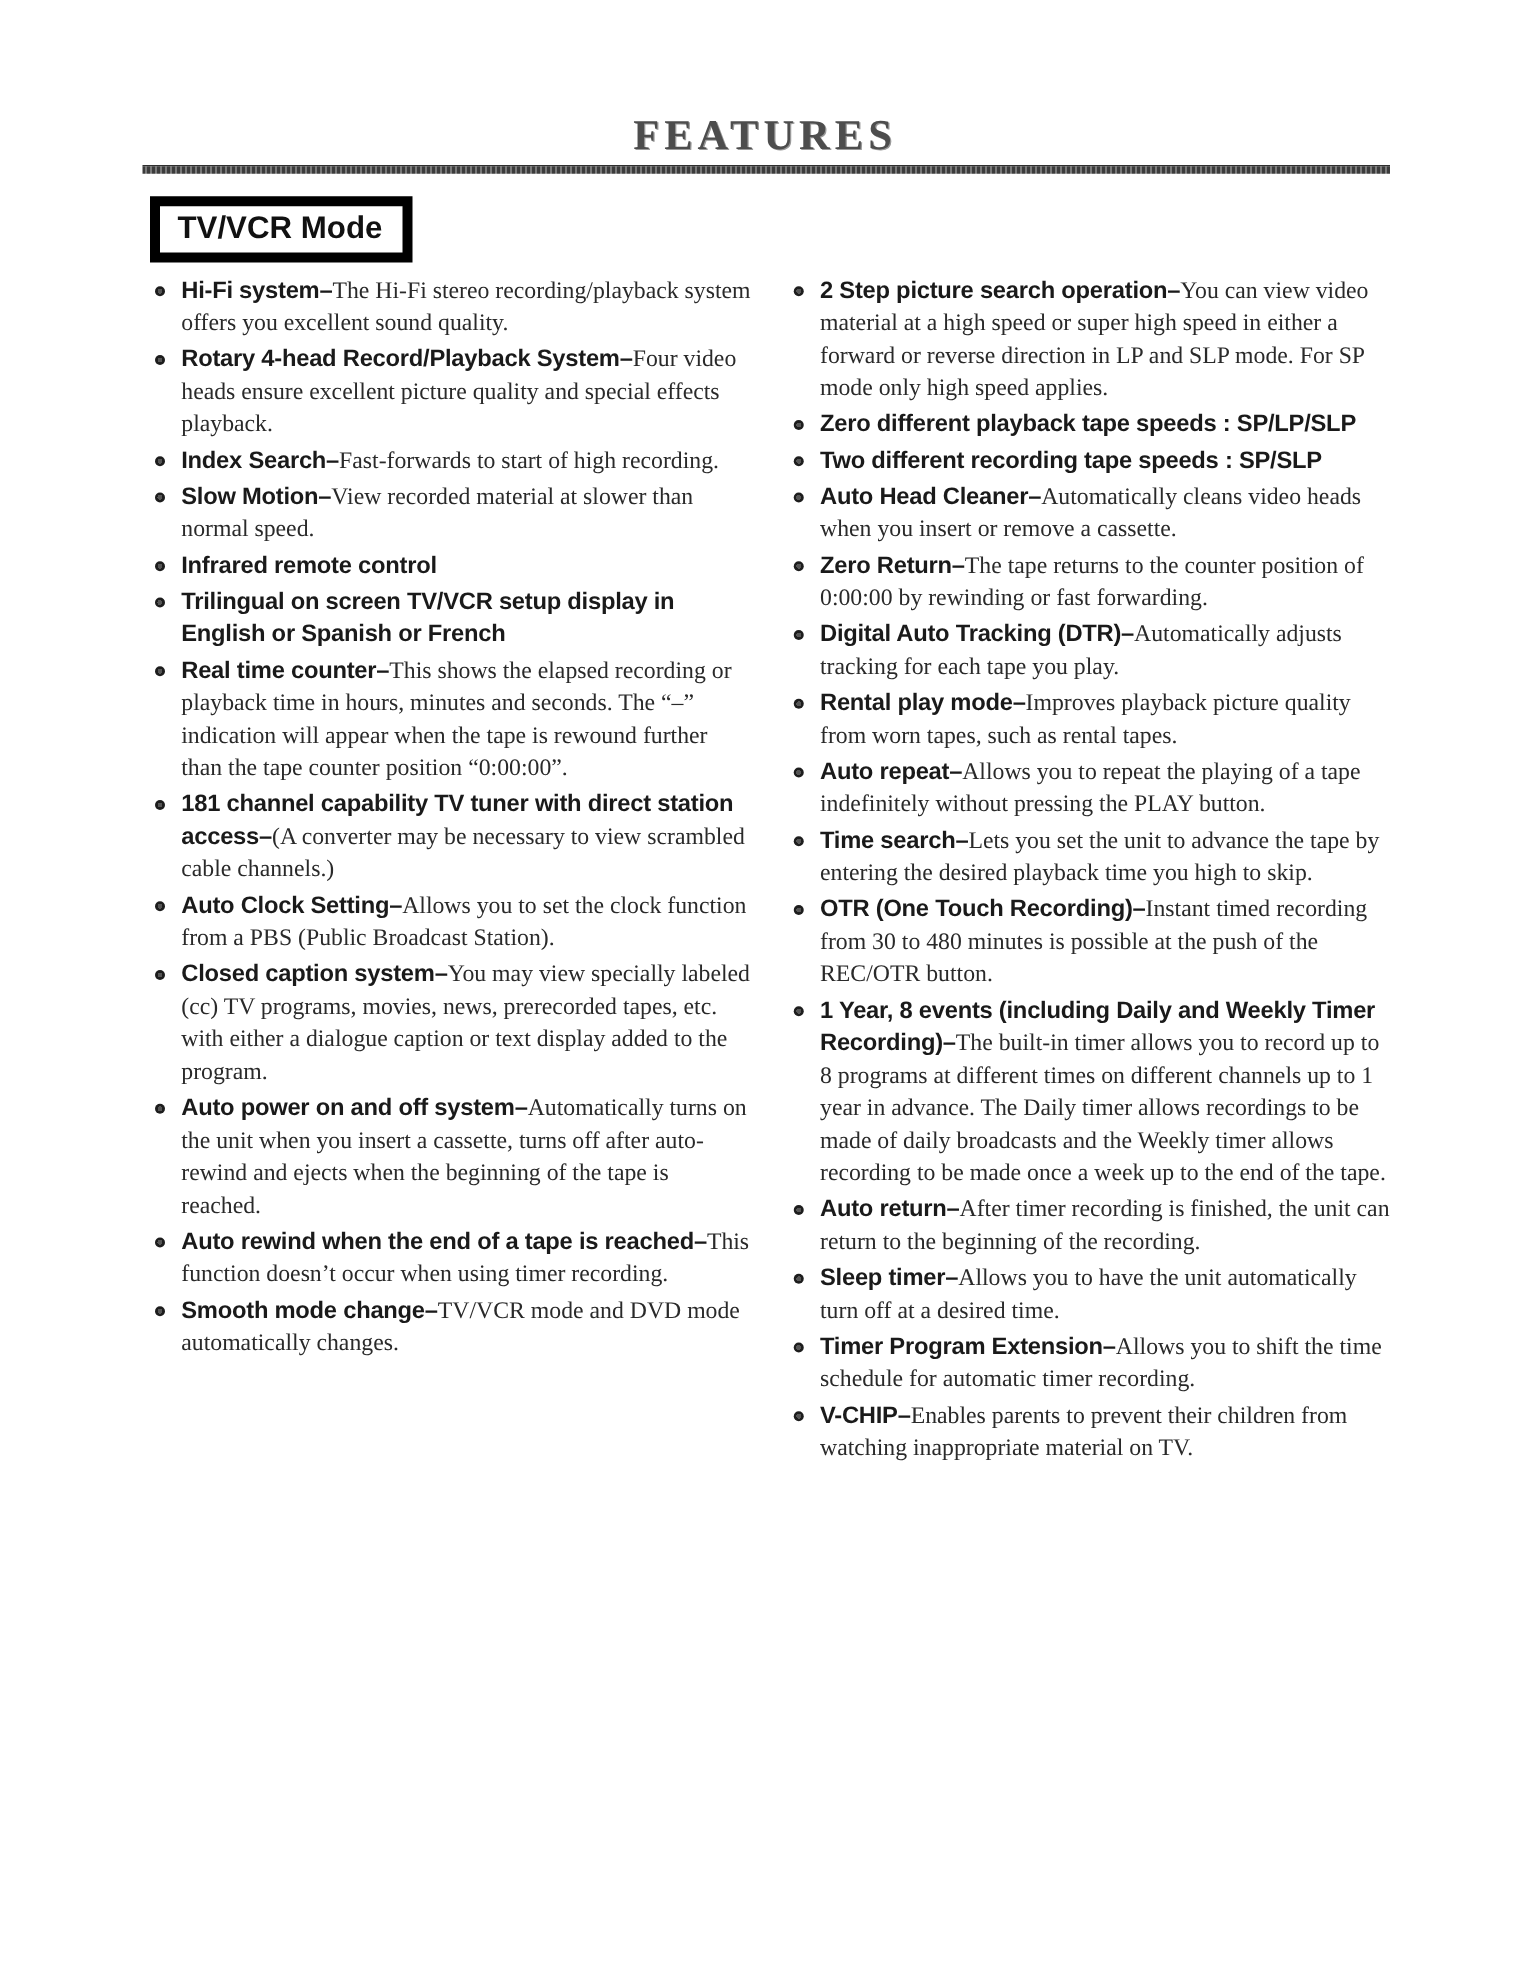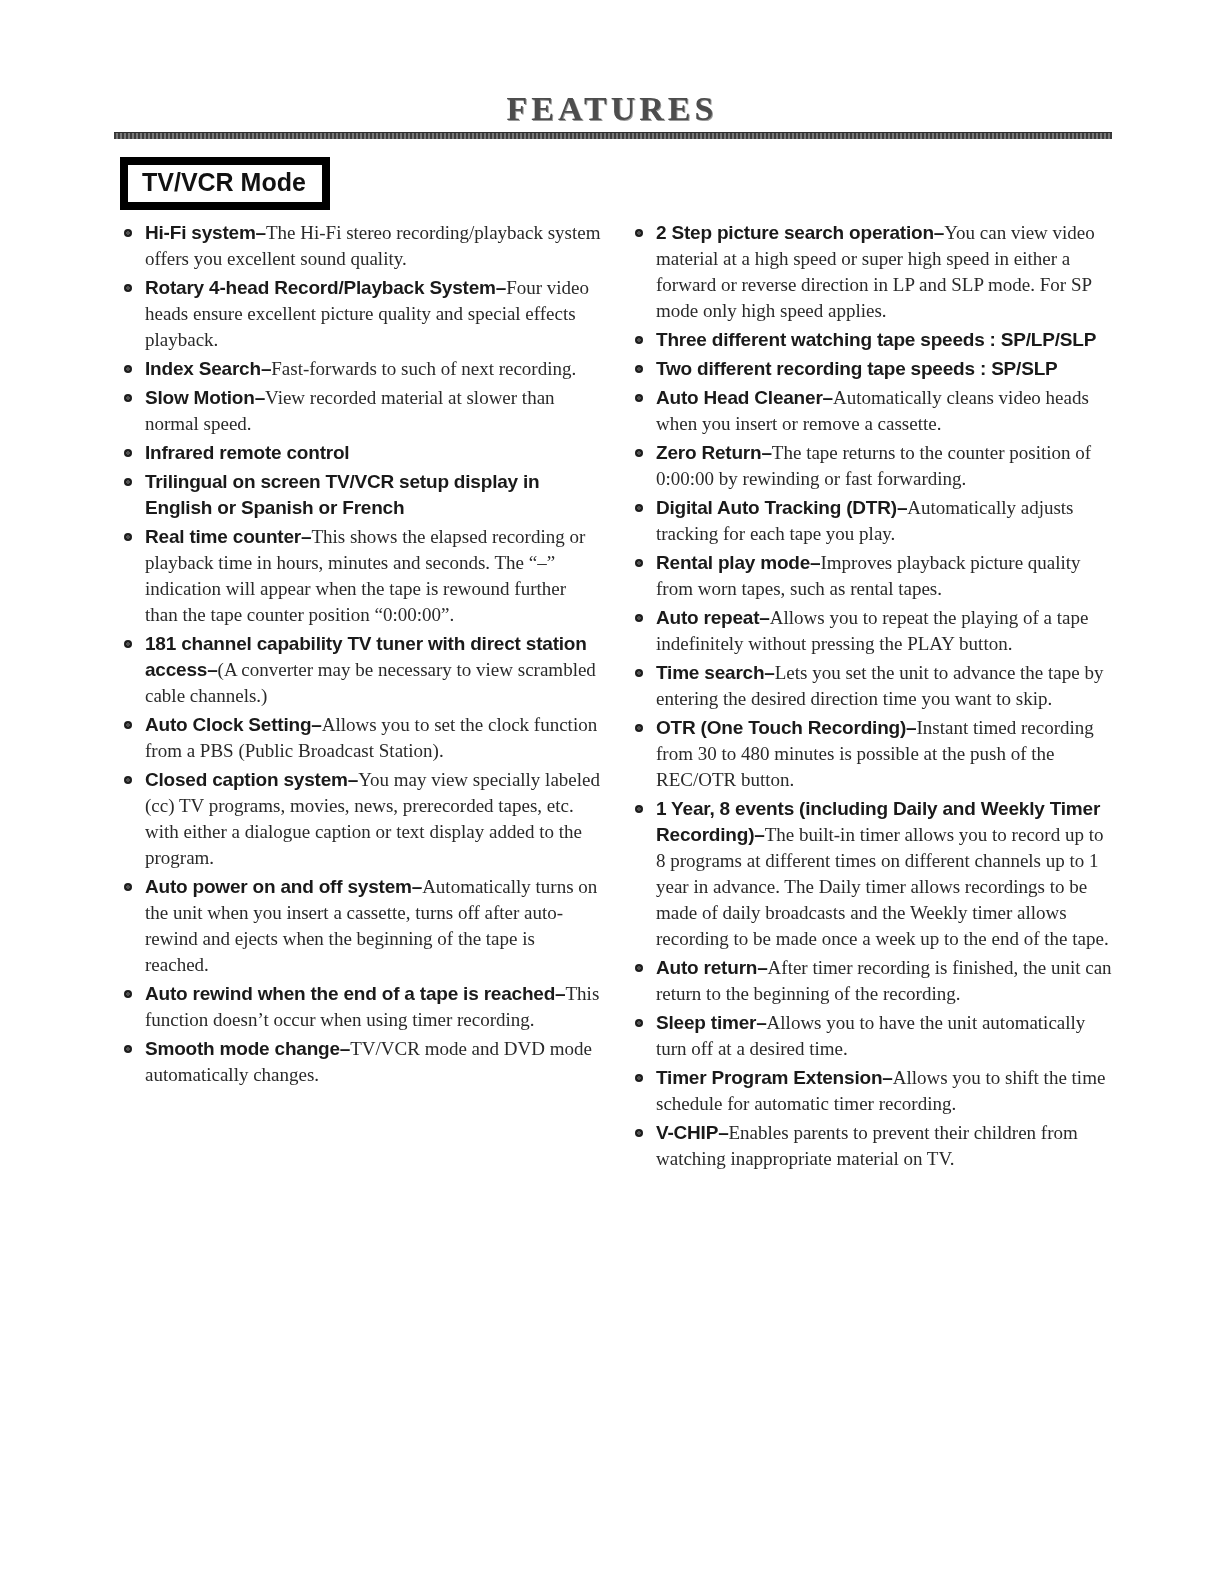--- a/index.html
+++ b/index.html
@@ -133,21 +133,21 @@
   <div class="columns">
     <div class="col">
       <ul class="features">
           <li>
     <span class="feature-term">Hi-Fi system–</span><span class="feature-desc">The Hi-Fi stereo recording/playback system offers you excellent sound quality.</span>
   </li>
           <li>
     <span class="feature-term">Rotary 4-head Record/Playback System–</span><span class="feature-desc">Four video heads ensure excellent picture quality and special effects playback.</span>
   </li>
           <li>
-    <span class="feature-term">Index Search–</span><span class="feature-desc">Fast-forwards to such of next recording.</span>
+    <span class="feature-term">Index Search–</span><span class="feature-desc">Fast-forwards to start of high recording.</span>
   </li>
           <li>
     <span class="feature-term">Slow Motion–</span><span class="feature-desc">View recorded material at slower than normal speed.</span>
   </li>
           <li>
     <span class="feature-term">Infrared remote control</span>
   </li>
           <li>
     <span class="feature-term">Trilingual on screen TV/VCR setup display in English or Spanish or French</span>
   </li>
@@ -173,42 +173,42 @@
     <span class="feature-term">Smooth mode change–</span><span class="feature-desc">TV/VCR mode and DVD mode automatically changes.</span>
   </li>
         </ul>
     </div>
     <div class="col">
       <ul class="features">
           <li>
     <span class="feature-term">2 Step picture search operation–</span><span class="feature-desc">You can view video material at a high speed or super high speed in either a forward or reverse direction in LP and SLP mode. For SP mode only high speed applies.</span>
   </li>
           <li>
-    <span class="feature-term">Three different watching tape speeds : SP/LP/SLP</span>
+    <span class="feature-term">Zero different playback tape speeds : SP/LP/SLP</span>
   </li>
           <li>
     <span class="feature-term">Two different recording tape speeds : SP/SLP</span>
   </li>
           <li>
     <span class="feature-term">Auto Head Cleaner–</span><span class="feature-desc">Automatically cleans video heads when you insert or remove a cassette.</span>
   </li>
           <li>
     <span class="feature-term">Zero Return–</span><span class="feature-desc">The tape returns to the counter position of 0:00:00 by rewinding or fast forwarding.</span>
   </li>
           <li>
     <span class="feature-term">Digital Auto Tracking (DTR)–</span><span class="feature-desc">Automatically adjusts tracking for each tape you play.</span>
   </li>
           <li>
     <span class="feature-term">Rental play mode–</span><span class="feature-desc">Improves playback picture quality from worn tapes, such as rental tapes.</span>
   </li>
           <li>
     <span class="feature-term">Auto repeat–</span><span class="feature-desc">Allows you to repeat the playing of a tape indefinitely without pressing the PLAY button.</span>
   </li>
           <li>
-    <span class="feature-term">Time search–</span><span class="feature-desc">Lets you set the unit to advance the tape by entering the desired direction time you want to skip.</span>
+    <span class="feature-term">Time search–</span><span class="feature-desc">Lets you set the unit to advance the tape by entering the desired playback time you high to skip.</span>
   </li>
           <li>
     <span class="feature-term">OTR (One Touch Recording)–</span><span class="feature-desc">Instant timed recording from 30 to 480 minutes is possible at the push of the REC/OTR button.</span>
   </li>
           <li>
     <span class="feature-term">1 Year, 8 events (including Daily and Weekly Timer Recording)–</span><span class="feature-desc">The built-in timer allows you to record up to 8 programs at different times on different channels up to 1 year in advance. The Daily timer allows recordings to be made of daily broadcasts and the Weekly timer allows recording to be made once a week up to the end of the tape.</span>
   </li>
           <li>
     <span class="feature-term">Auto return–</span><span class="feature-desc">After timer recording is finished, the unit can return to the beginning of the recording.</span>
   </li>

